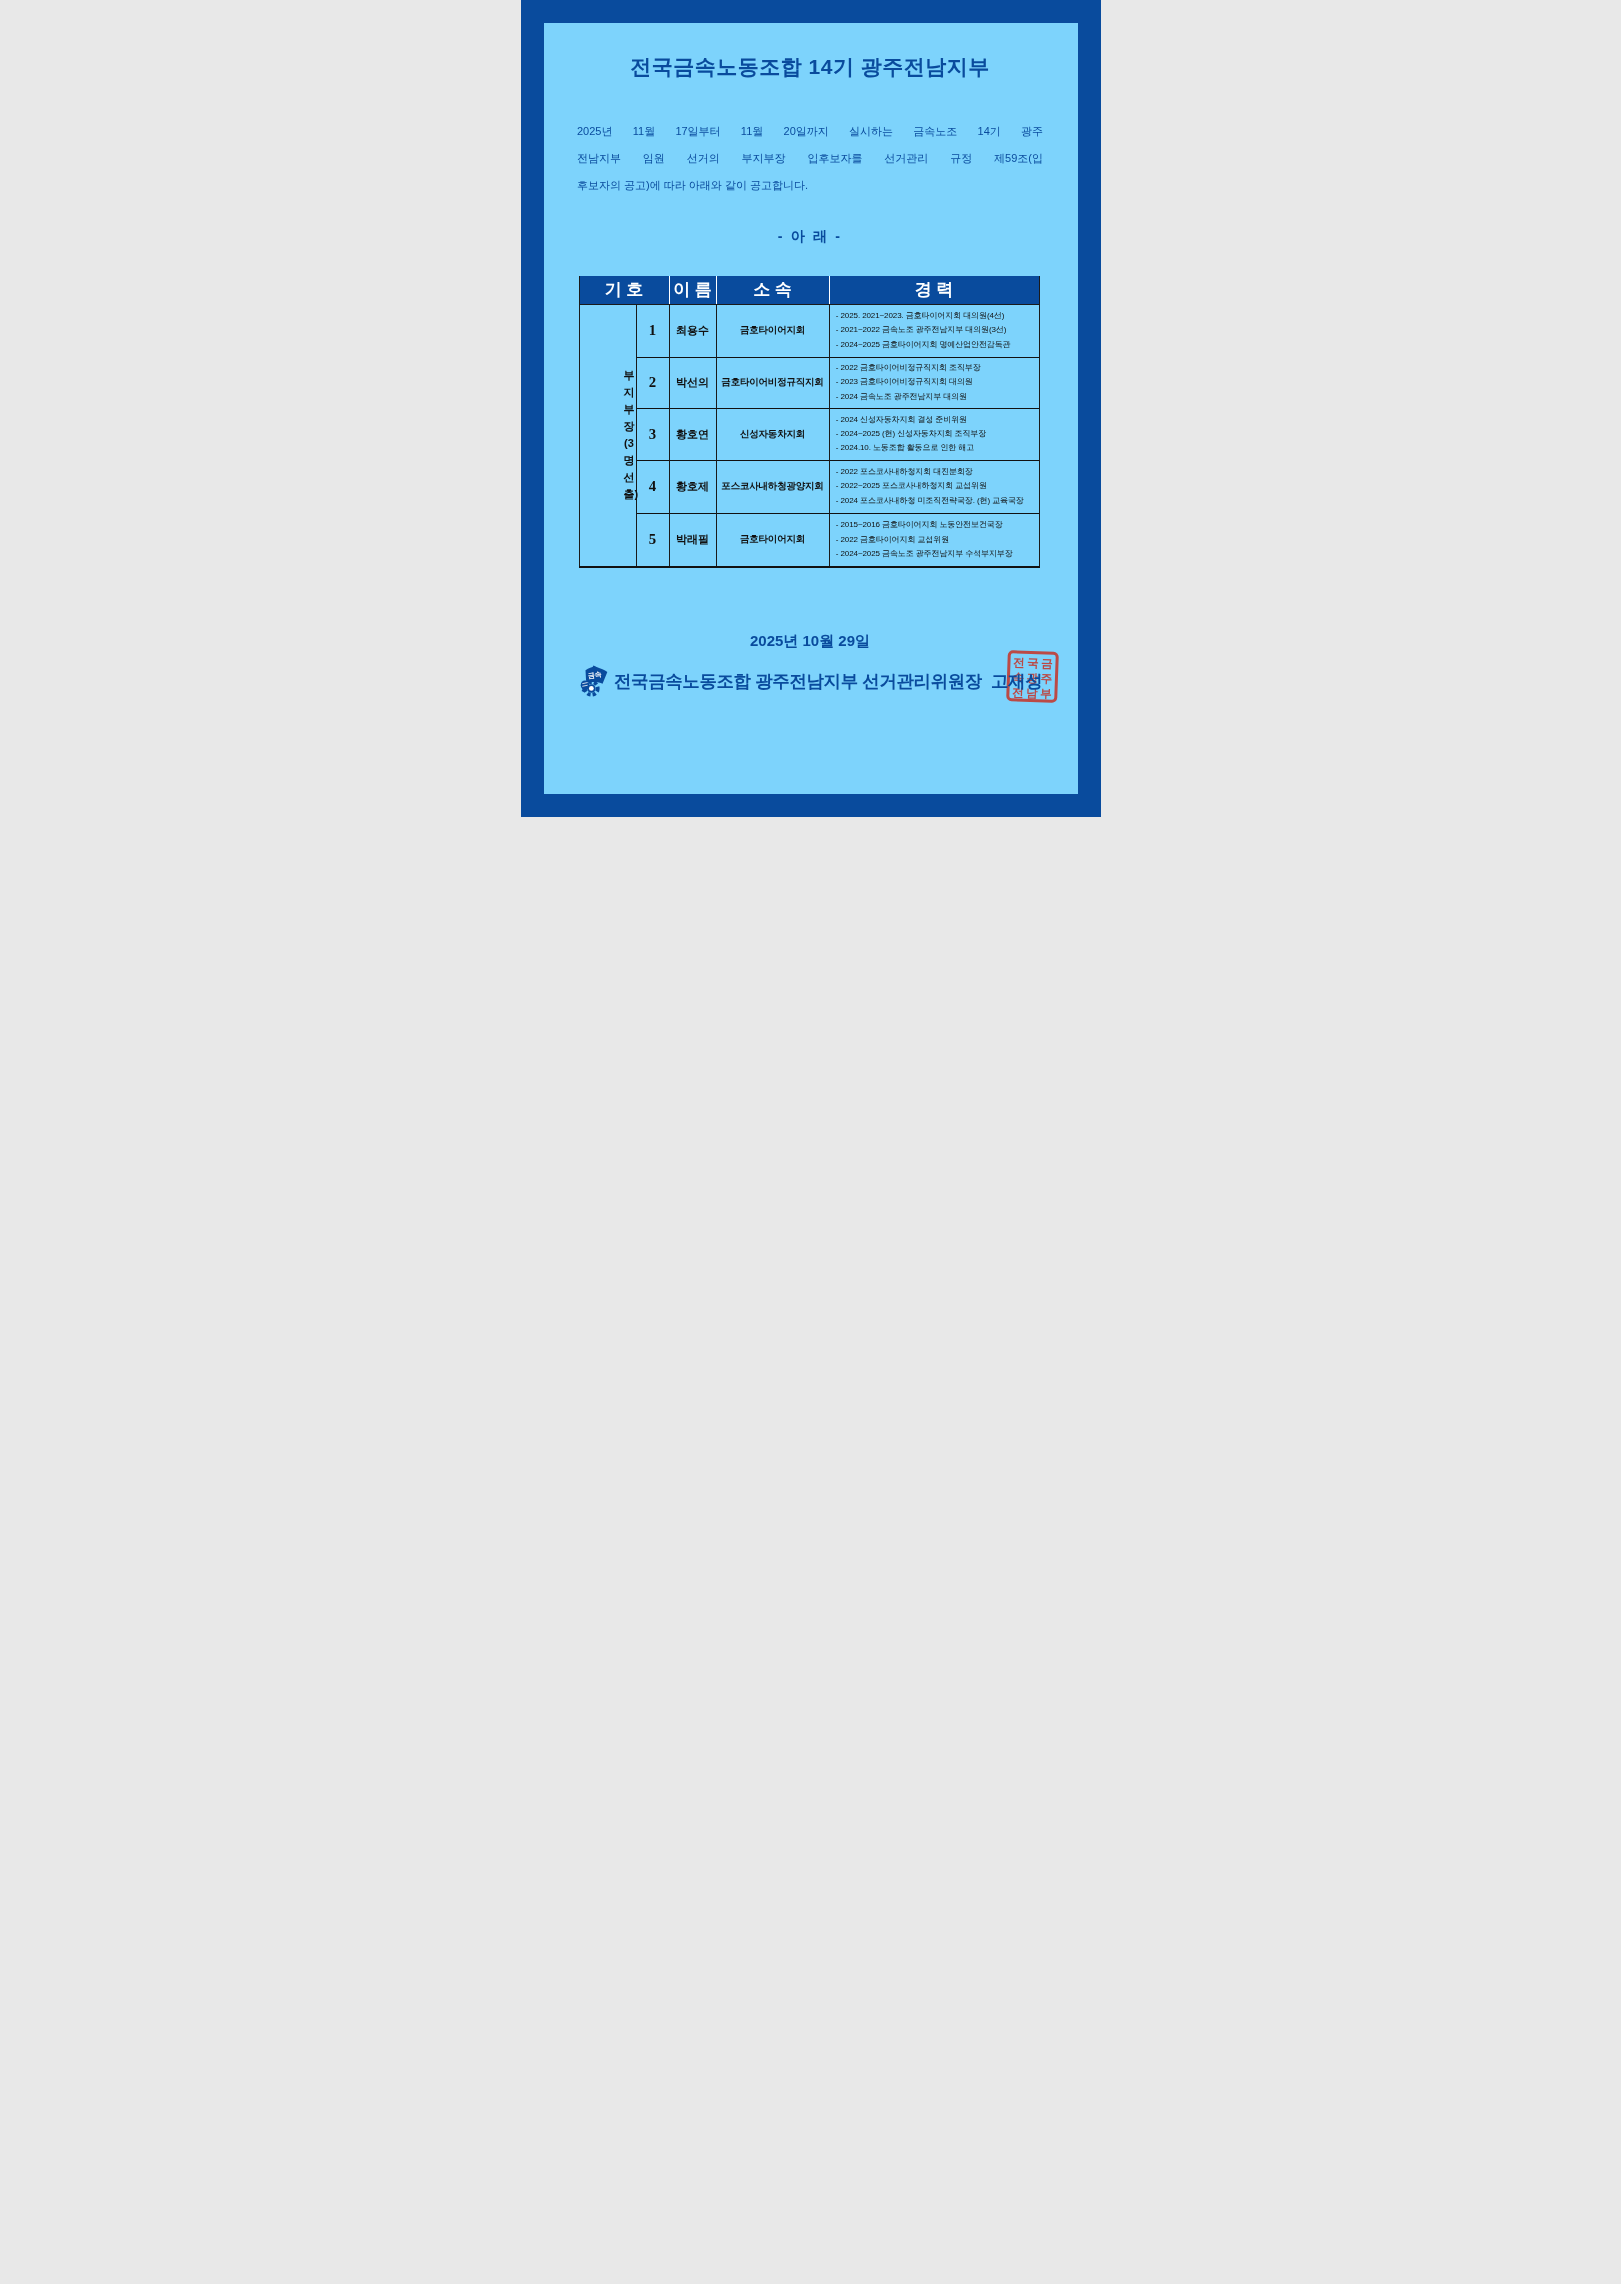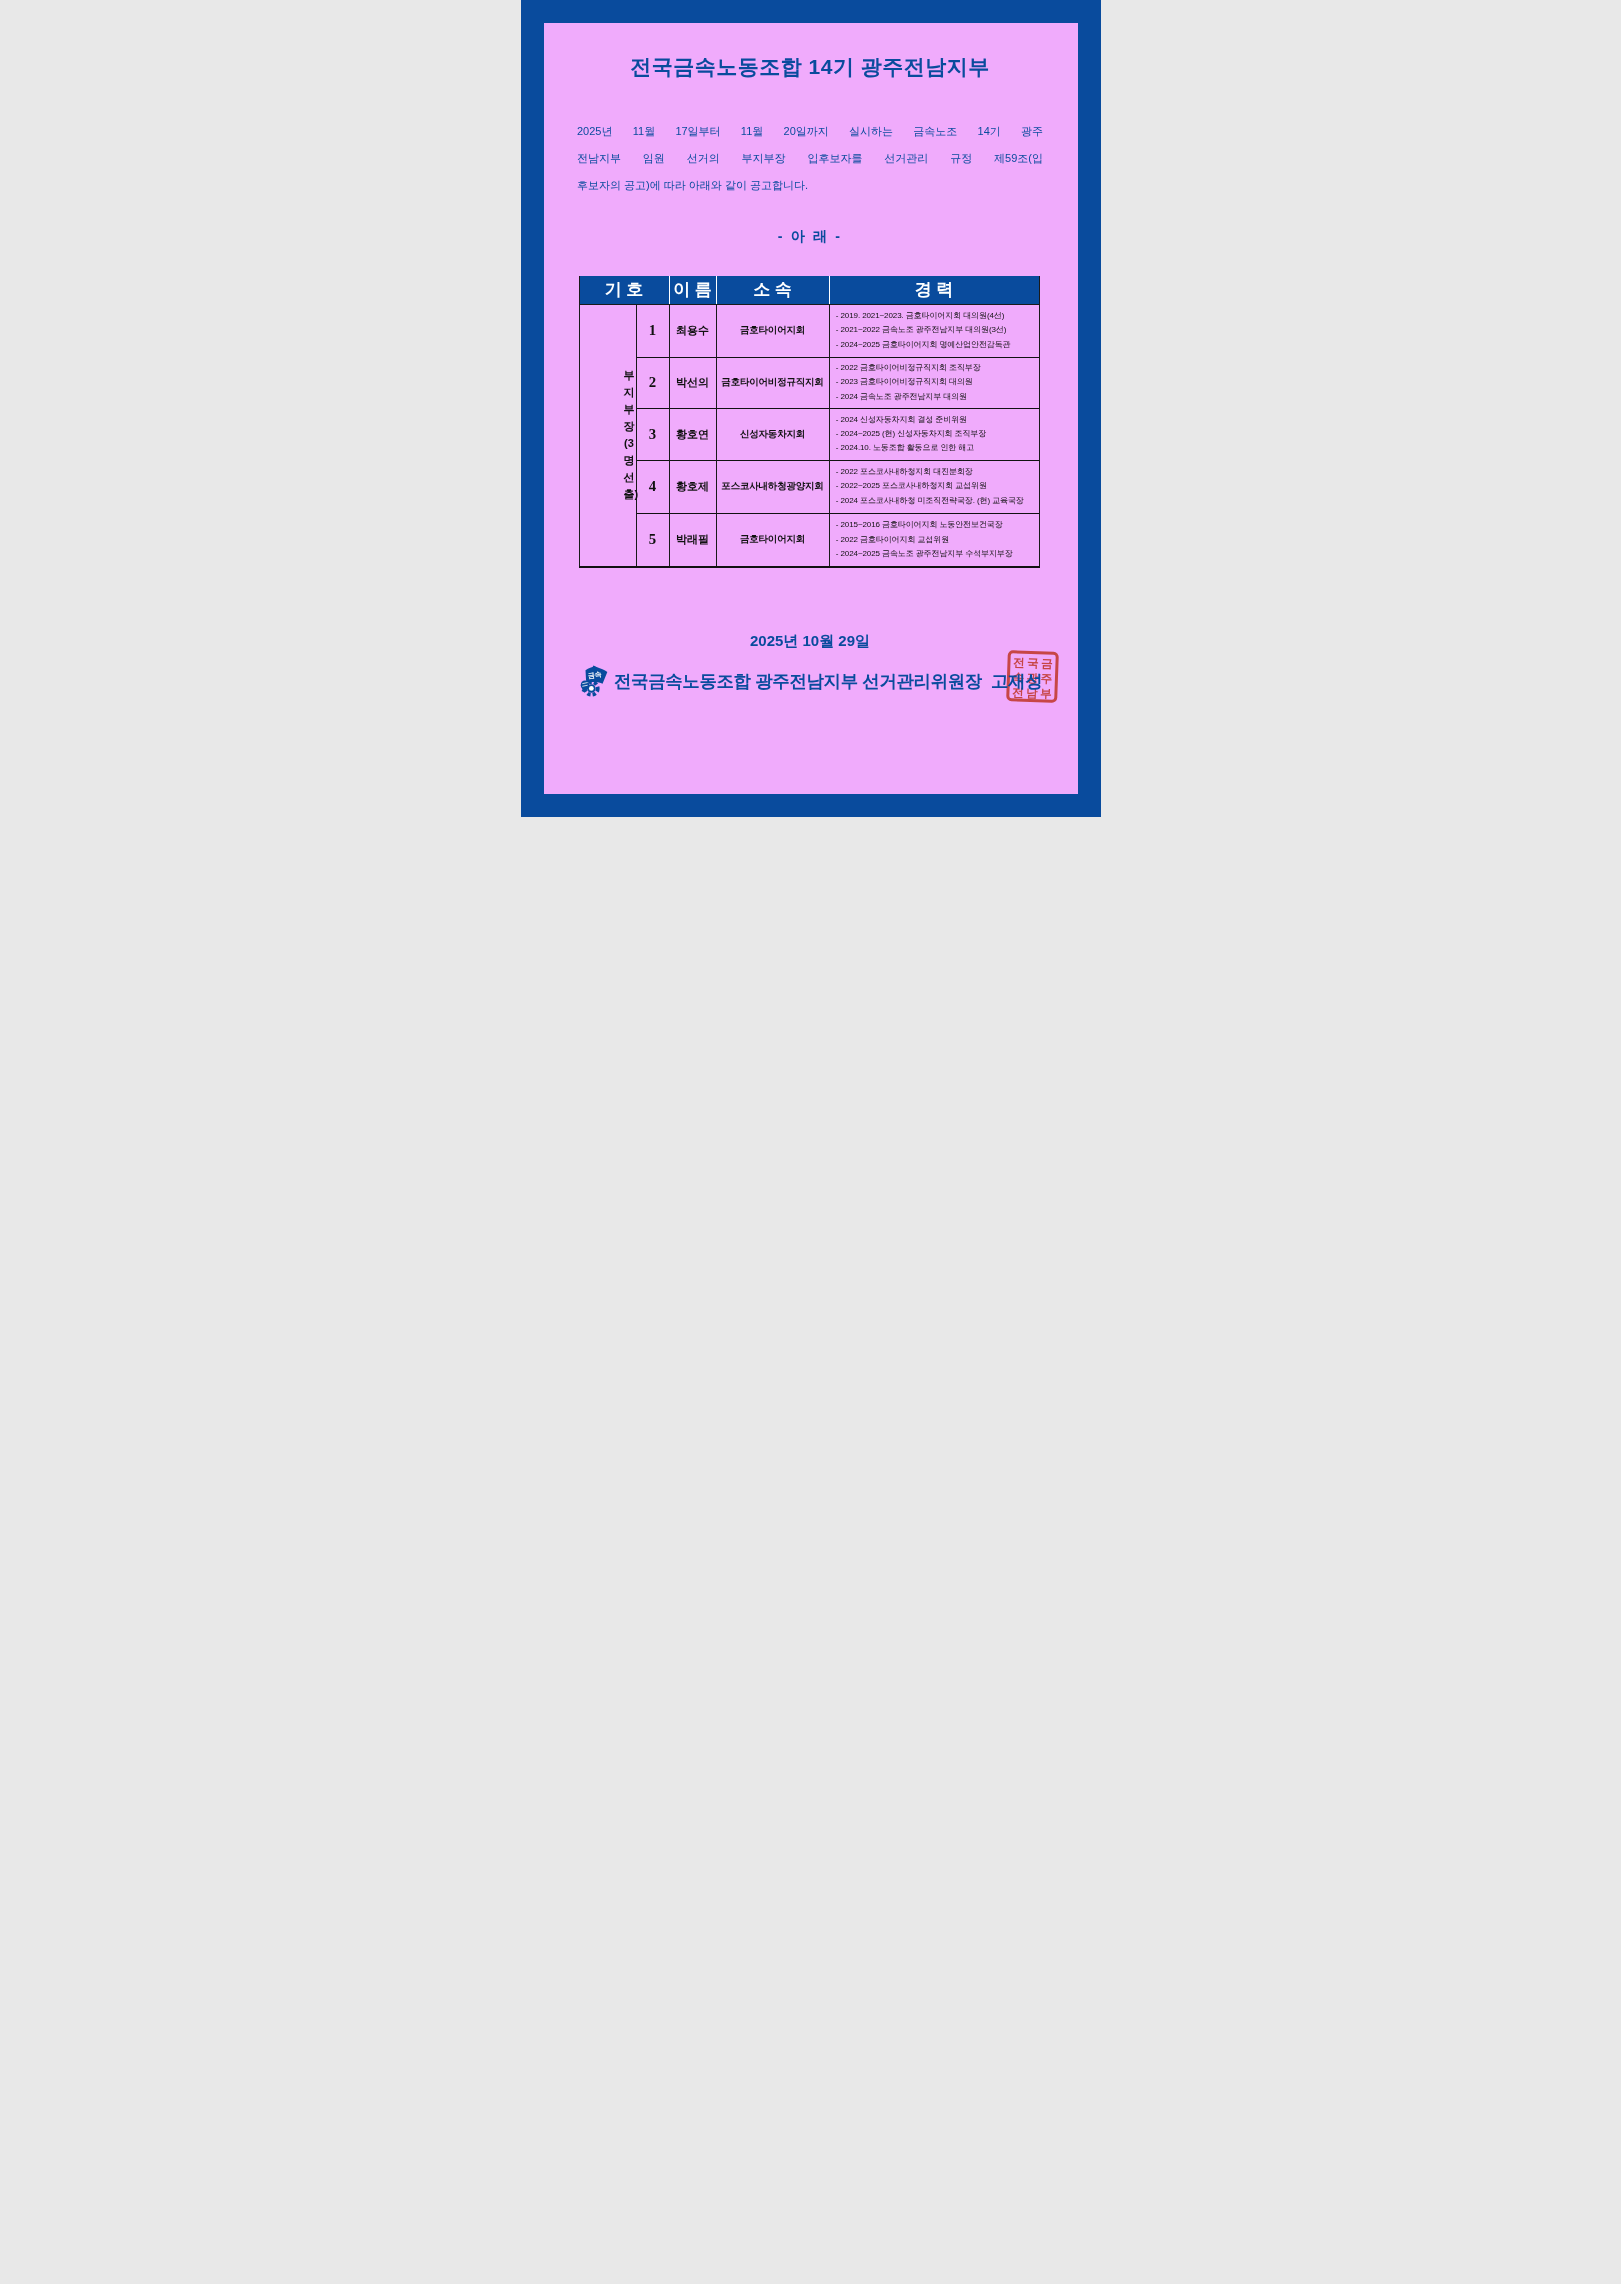--- a/index.html
+++ b/index.html
@@ -1,20 +1,20 @@
 <!DOCTYPE html>
 <html style="font-size:8.4px"><head>
 <meta charset="utf-8">
 <style>
   html,body{margin:0;padding:0;background:#e8e8e8;}
   .page{
     position:relative;
     width:580px;height:817px;
     box-sizing:border-box;
-    background:#f0abfc;
+    background:#7dd3fc;
     border:23px solid #094b9d;
     margin:0 auto;
     font-family:"Liberation Sans", sans-serif;
     overflow:hidden;
   }
   .content{position:relative;width:533px;height:770px;}
 
   .org-line{
     margin-top:29.5px;
     text-align:center;
@@ -181,21 +181,21 @@
       <tbody>
         <tr>
           <td class="merged" rowspan="5">
             <div>부지부장</div>
             <div>(3명 선출)</div>
           </td>
           <td class="num">1</td>
           <td class="name">최용수</td>
           <td class="affil">금호타이어지회</td>
           <td class="career">
-            <div>- 2019. 2021~2023. 금호타이어지회 대의원(4선)</div>
+            <div>- 2025. 2021~2023. 금호타이어지회 대의원(4선)</div>
             <div>- 2021~2022 금속노조 광주전남지부 대의원(3선)</div>
             <div>- 2024~2025 금호타이어지회 명예산업안전감독관</div>
           </td>
         </tr>
         <tr>
           <td class="num">2</td>
           <td class="name">박선의</td>
           <td class="affil">금호타이어비정규직지회</td>
           <td class="career">
             <div>- 2022 금호타이어비정규직지회 조직부장</div>

